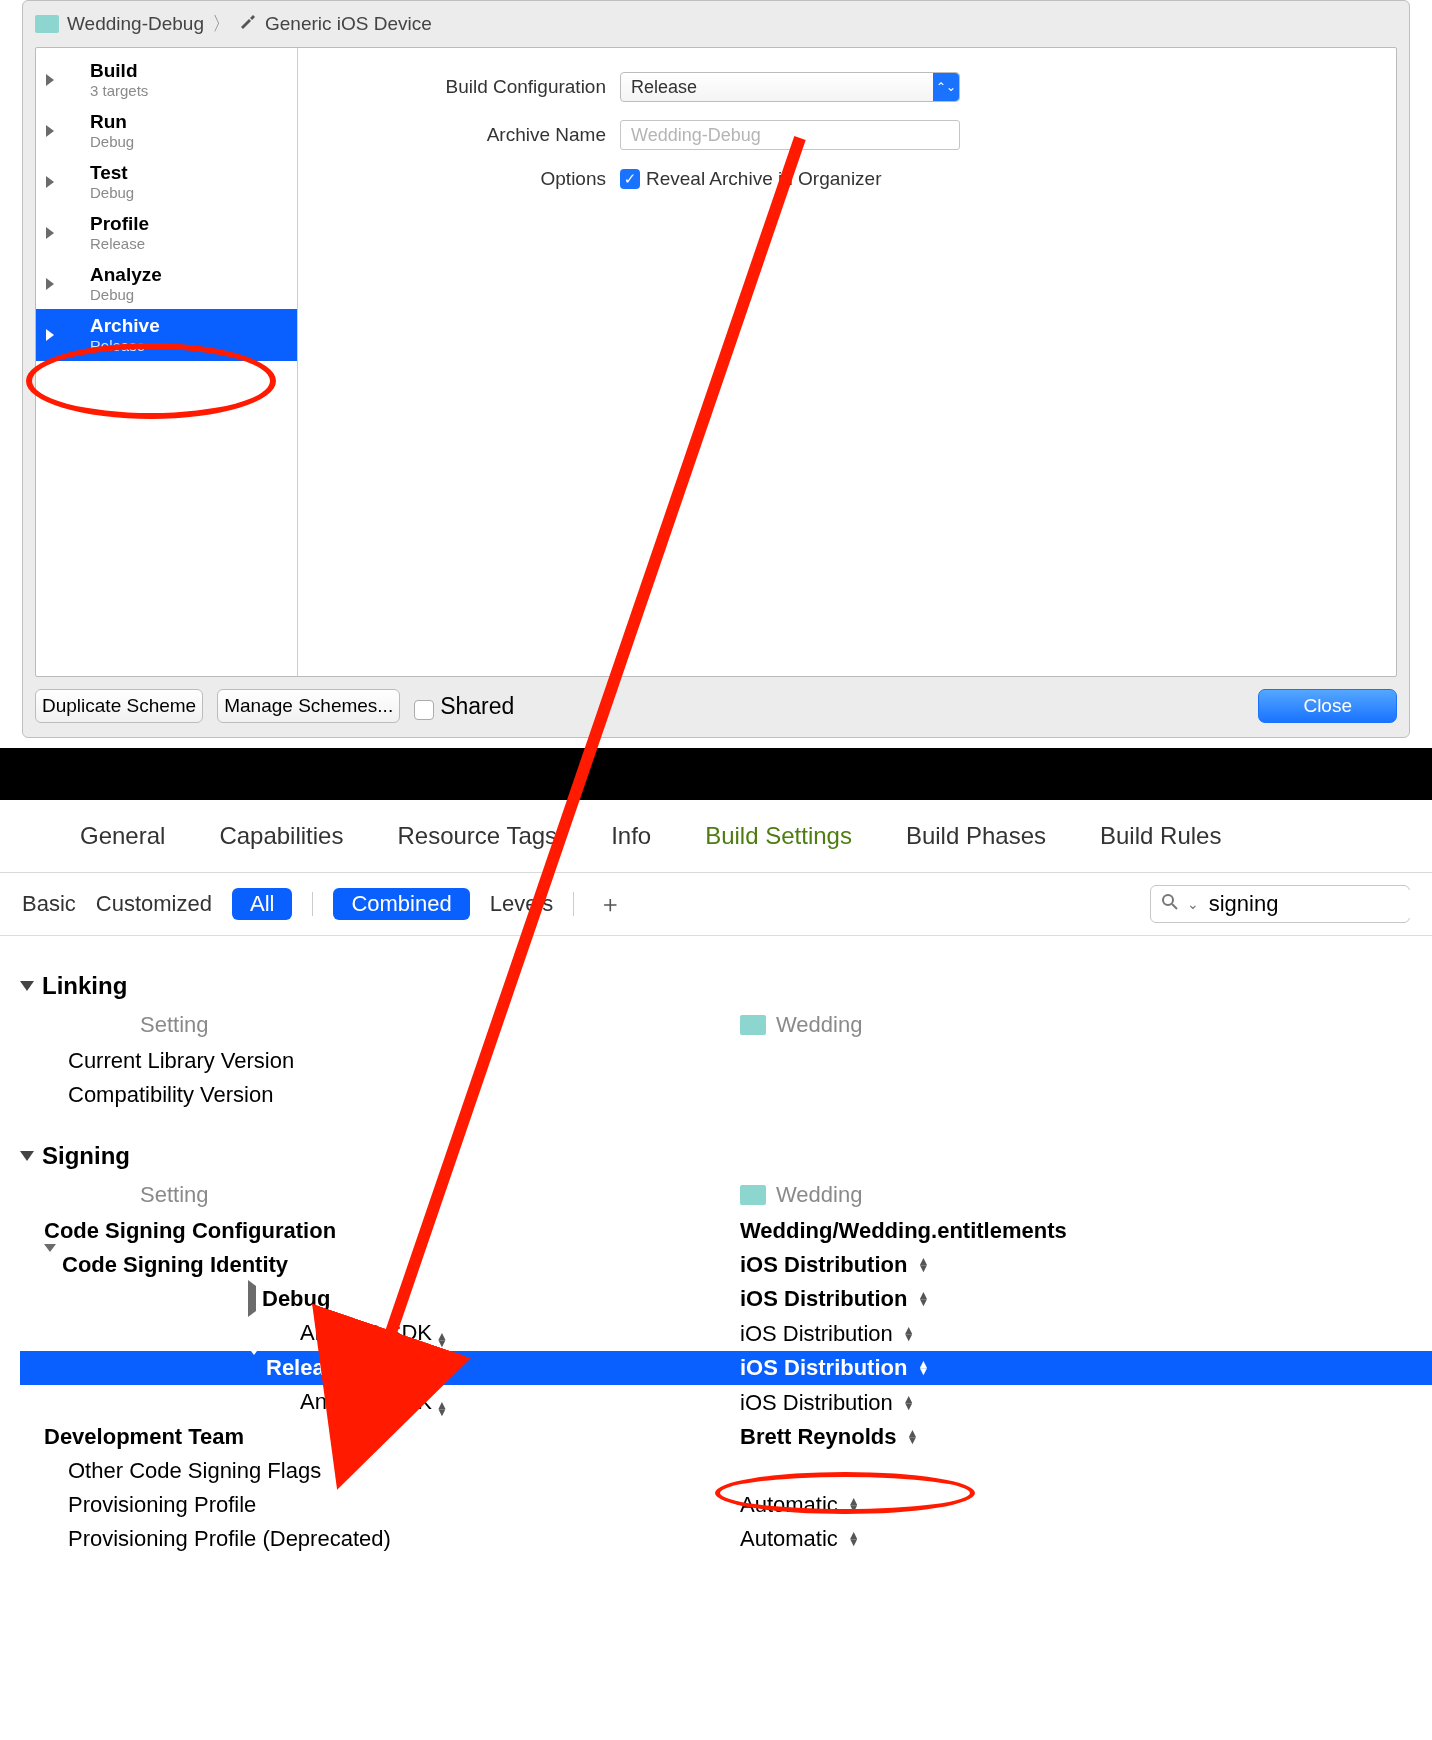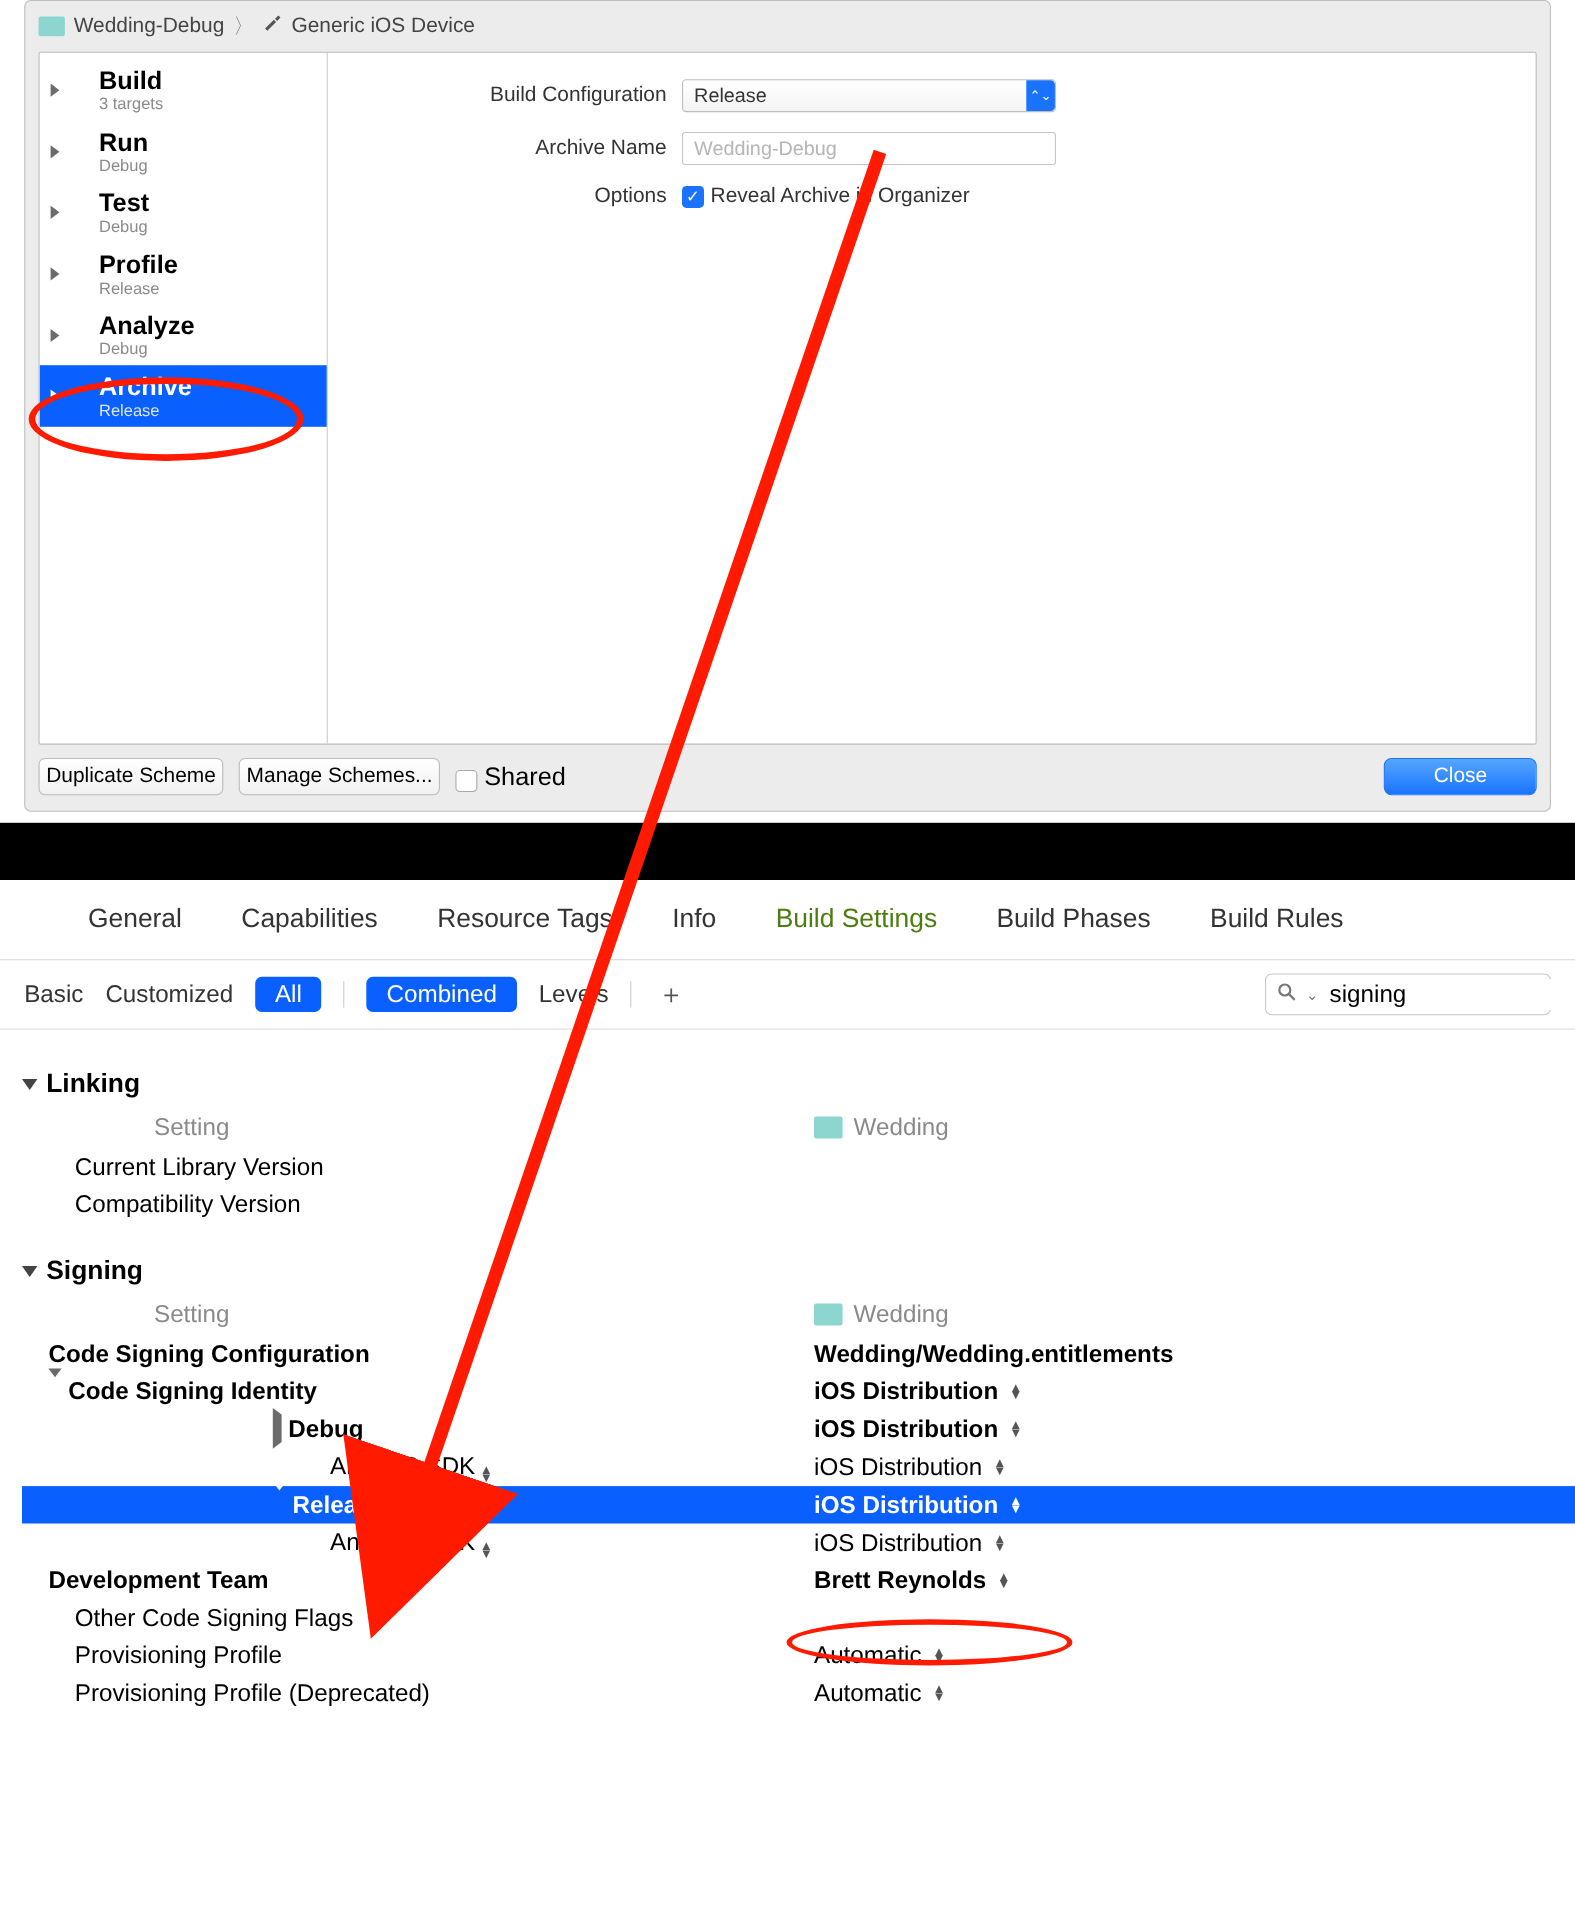--- a/index.html
+++ b/index.html
@@ -45,21 +45,21 @@
   }
   .disclosure {
     width: 0; height: 0;
     border-top: 6px solid transparent;
     border-bottom: 6px solid transparent;
     border-left: 8px solid #6b6b6b;
   }
   .action-item.selected .disclosure { border-left-color:#fff; }
   .action-icon { width: 24px; height: 20px; display:flex; align-items:center; justify-content:center; }
   .action-text { display:flex; flex-direction:column; line-height:1.15; }
-  .action-title { font-weight: 600; font-size: 23px; }
+  .action-title { font-weight: 600; font-size: 19px; }
   .action-sub { font-size: 15px; color: #8a8a8a; }
   .action-item.selected .action-sub { color: #d9e6ff; }
 
   .form-area {
     flex: 1; padding: 24px 28px; font-size: 19px; color:#333;
   }
   .form-row { display:flex; align-items:center; gap: 14px; margin-bottom: 18px; }
   .form-row .label { width: 280px; text-align: right; }
   .select-like {
     flex:0 0 340px; height:30px;

